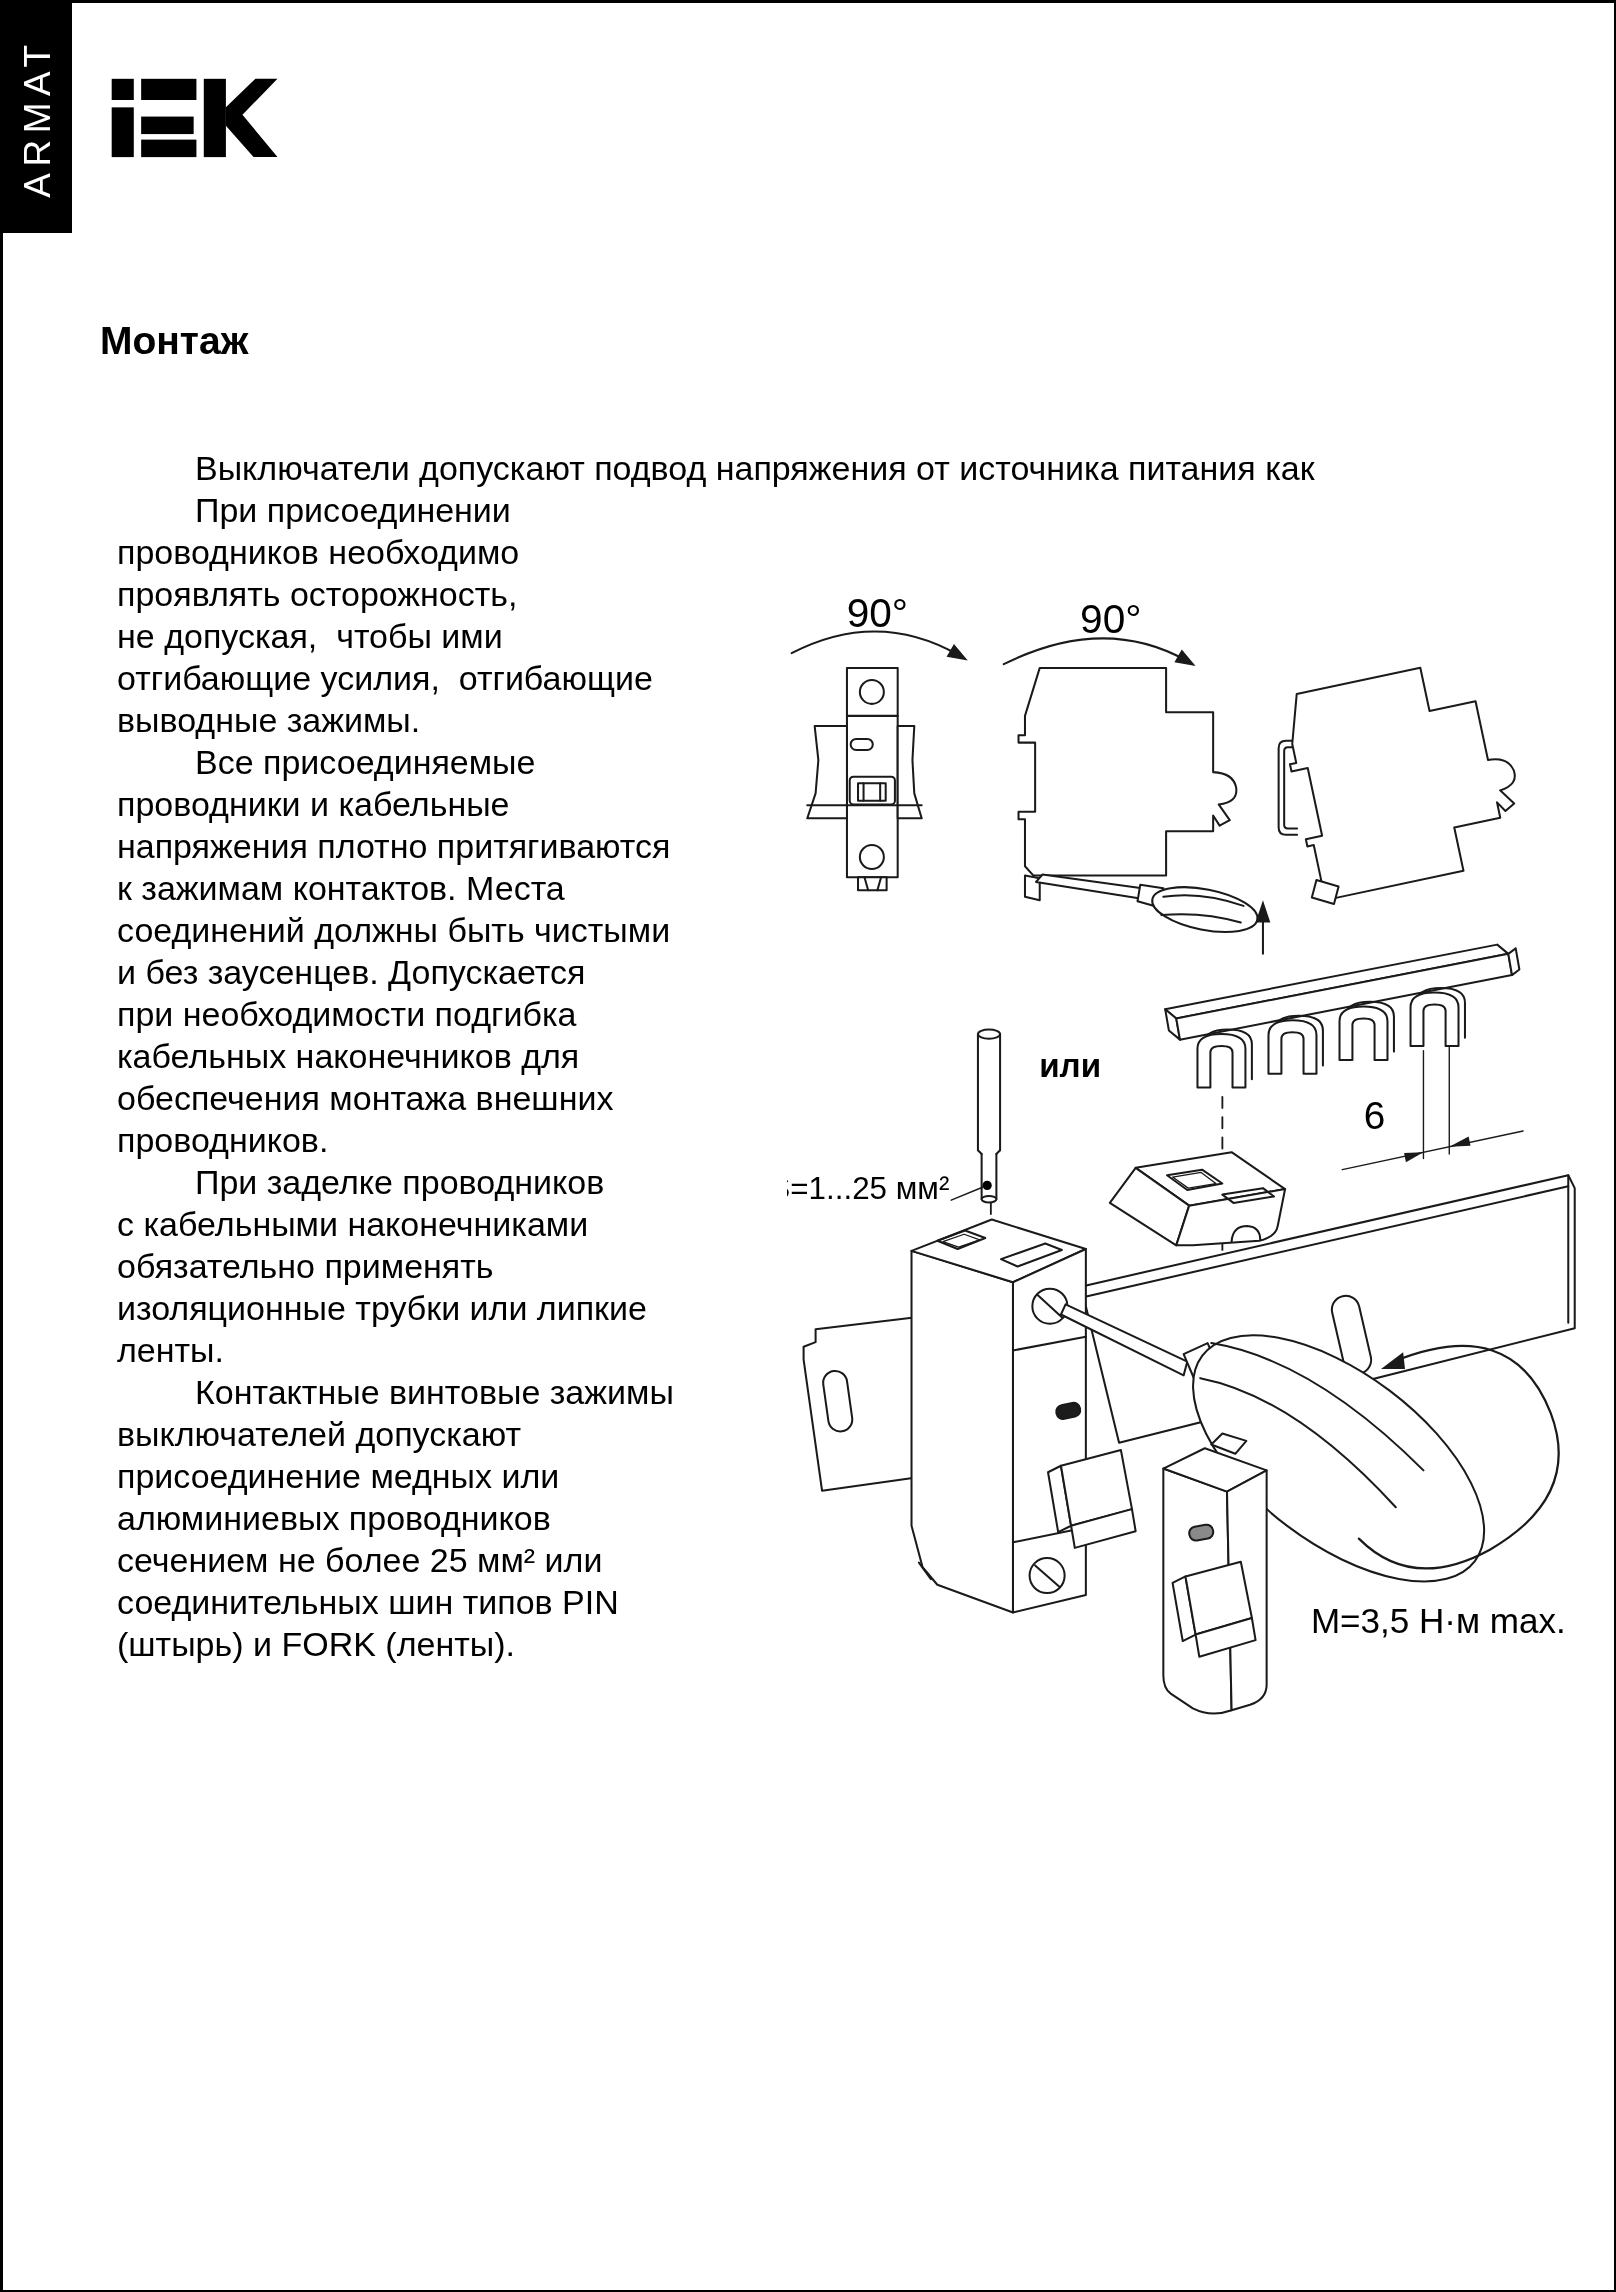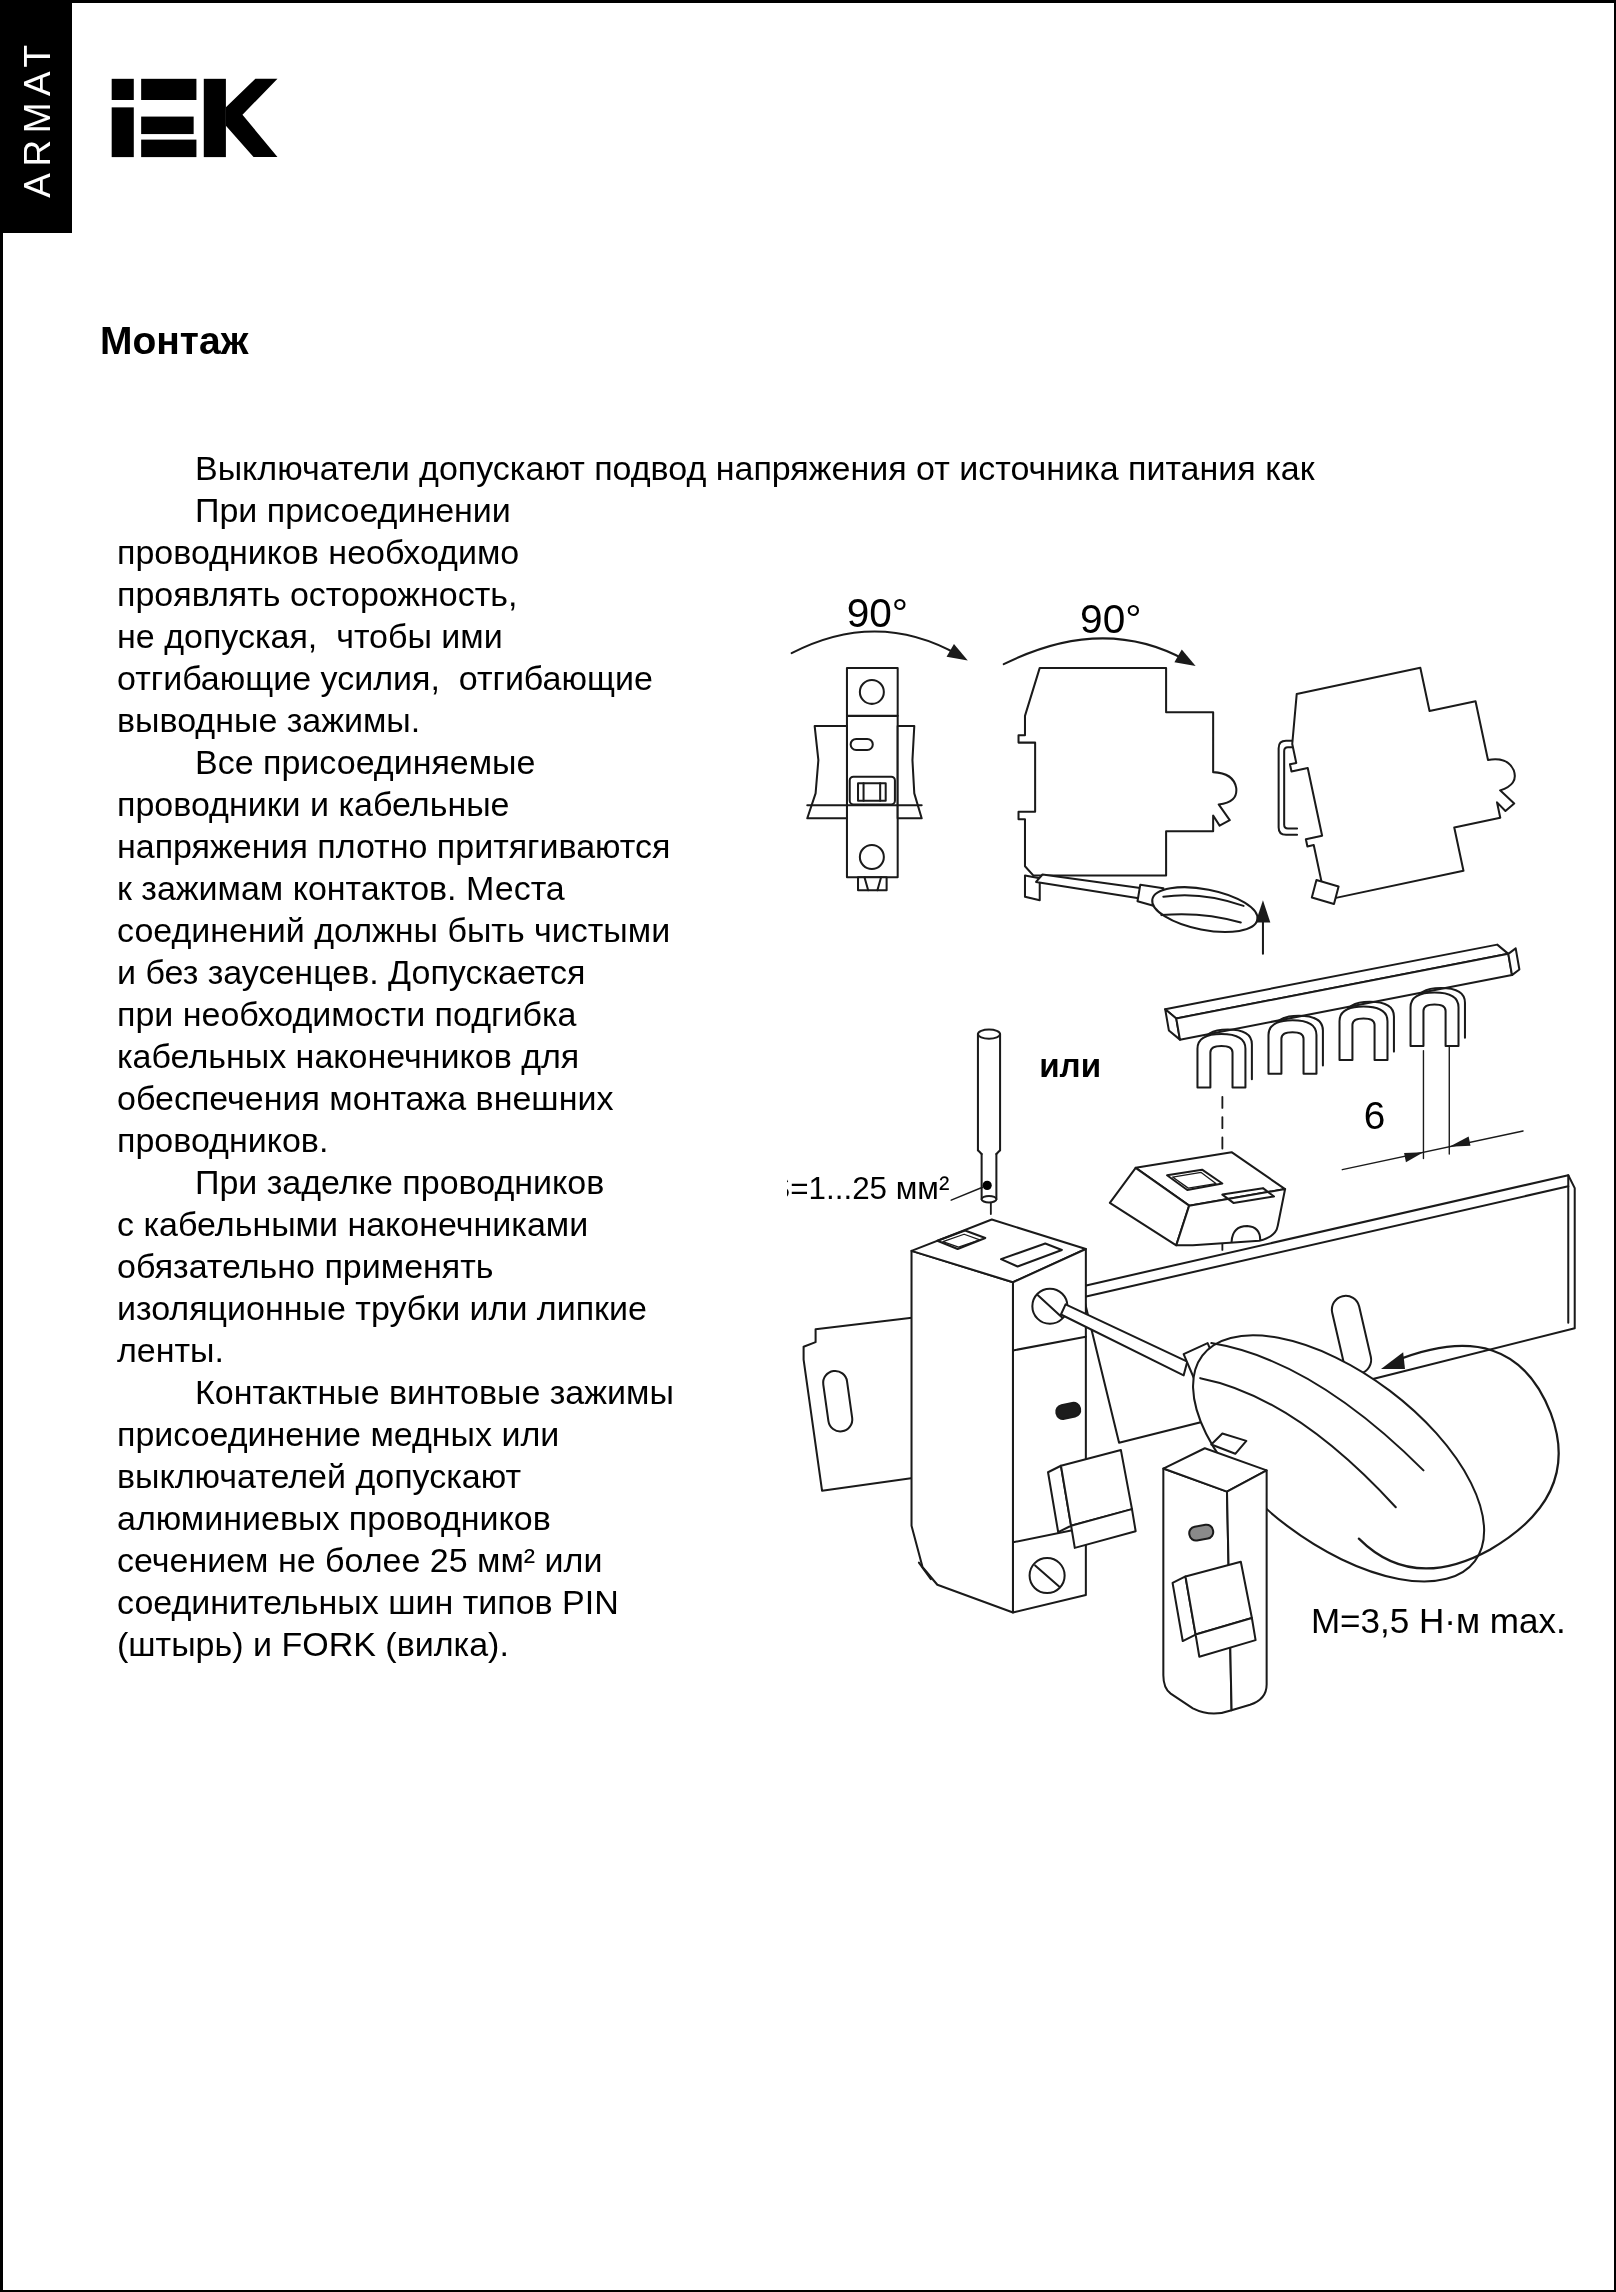--- a/index.html
+++ b/index.html
@@ -80,26 +80,26 @@
       </div>
     <div>
         <div class="tline tline-first">При заделке проводников</div>
         <div class="tline">с кабельными наконечниками</div>
         <div class="tline">обязательно применять</div>
         <div class="tline">изоляционные трубки или липкие</div>
         <div class="tline">ленты.</div>
       </div>
     <div>
         <div class="tline tline-first">Контактные винтовые зажимы</div>
+        <div class="tline">выключателей допускают</div>
         <div class="tline">присоединение медных или</div>
-        <div class="tline">выключателей допускают</div>
         <div class="tline">алюминиевых проводников</div>
         <div class="tline">сечением не более 25 мм² или</div>
         <div class="tline">соединительных шин типов PIN</div>
-        <div class="tline">(штырь) и FORK (вилка).</div>
+        <div class="tline">(штырь) и FORK (ленты).</div>
       </div>
   </div>
 
   <svg class="figure-svg" width="832" height="1218" viewBox="850 600 902 1320" fill="none" stroke="#1a1a1a" stroke-width="2.2" stroke-linejoin="round" stroke-linecap="round">
 
     <defs>
       <path id="mcbside" d="M1124,720 L1261,720 L1261,768 L1312,768 L1312,833
         Q1334,834 1337,850 Q1339,866 1318,868 L1330,885 L1319,891 L1312,880
         L1312,897 L1261,897 L1261,945 L1117,945 L1108,935
         L1108,884 L1101,884 L1101,876 L1119,876 L1119,801 L1101,801 L1101,793 L1108,793 L1108,772 Z"></path>

